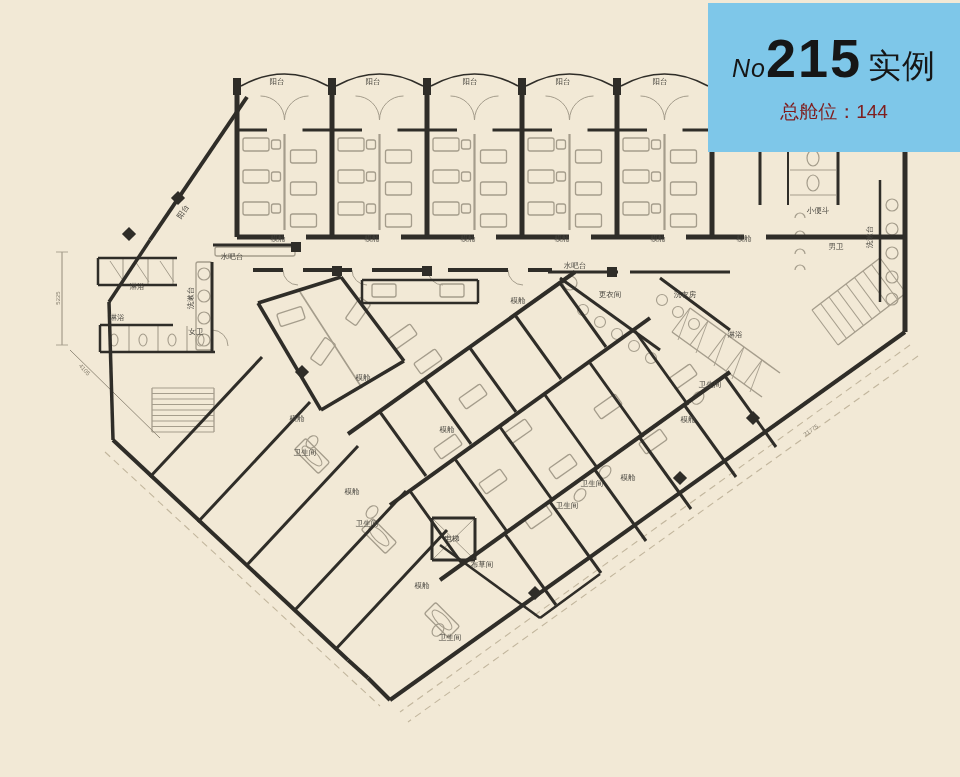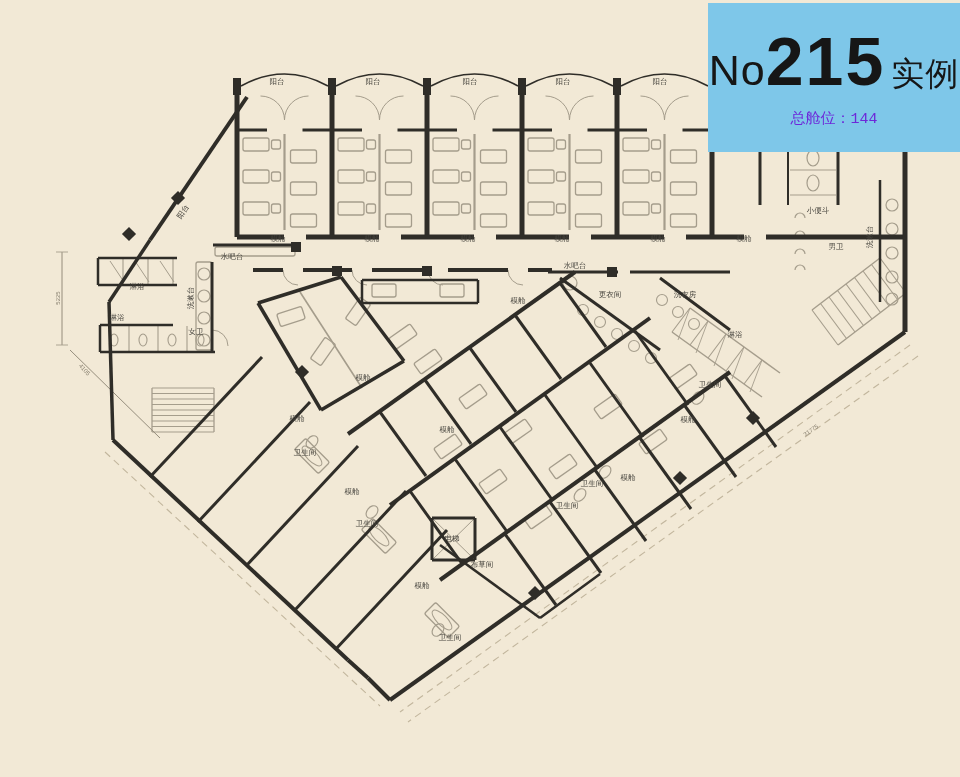--- a/index.html
+++ b/index.html
@@ -12,24 +12,24 @@
   svg text{font-family:"Liberation Sans","DejaVu Sans",sans-serif;}
   #badge{
     position:absolute;left:708px;top:3px;width:252px;height:149px;
     display:flex;flex-direction:column;align-items:center;justify-content:center;
     gap:14px;
   }
   #badge .title-line{
     display:flex;align-items:baseline;line-height:1;color:#161616;
     letter-spacing:1px;
   }
-  #badge .no{font-size:43px;font-weight:400;}
-  #badge .num{font-size:68px;font-weight:600;letter-spacing:2px;}
+  #badge .no{font-size:25px;font-weight:400;font-style:italic;}
+  #badge .num{font-size:54px;font-weight:600;letter-spacing:2px;}
   #badge .suffix{font-size:33px;font-weight:500;margin-left:6px;}
-  #badge .subtitle{font-size:15px;color:#6d28d9;font-weight:500;font-family:Liberation Mono, monospace;}
+  #badge .subtitle{font-size:19px;color:#7f1d1d;font-weight:500;}
 </style>
 </head>
 <body style="background: rgb(242, 233, 214);">
 
 <div id="plan-wrap">
 <svg id="plan" width="960" height="777" viewBox="0 0 960 777">
   <g id="g-light">
         <path d="M 260.5 96 A 24 24 0 0 1 284.5 120" fill="none" stroke="#a59d8c" stroke-width="1"></path>
         <path d="M 308.5 96 A 24 24 0 0 0 284.5 120" fill="none" stroke="#a59d8c" stroke-width="1"></path>
         <line x1="284.5" y1="134" x2="284.5" y2="230" stroke="#a59d8c" stroke-width="2.2"></line>

